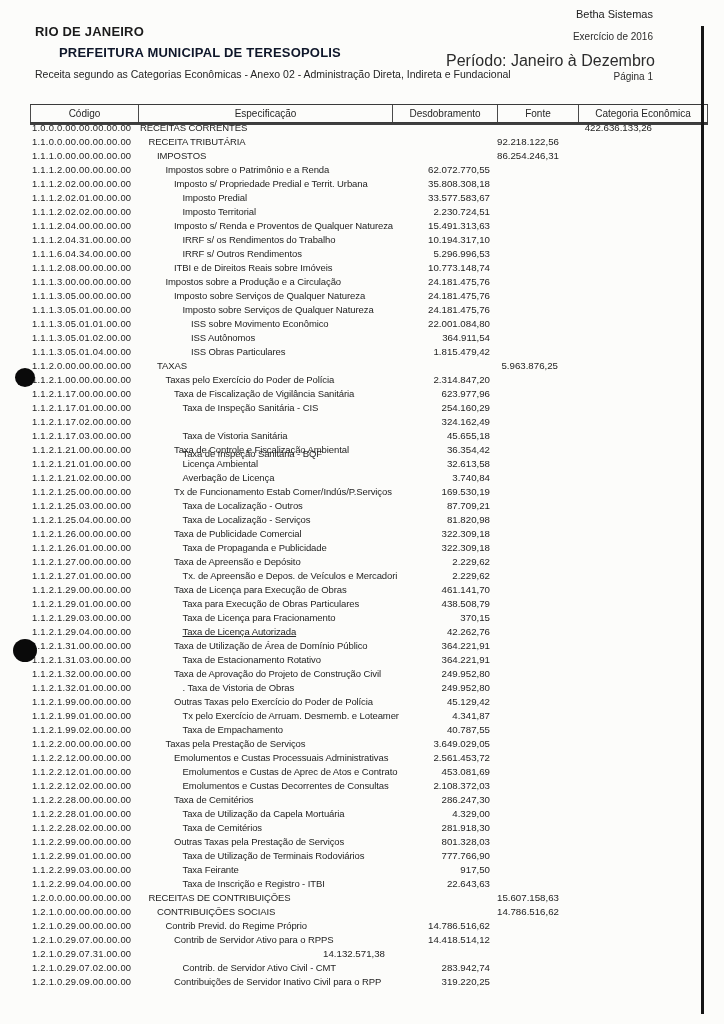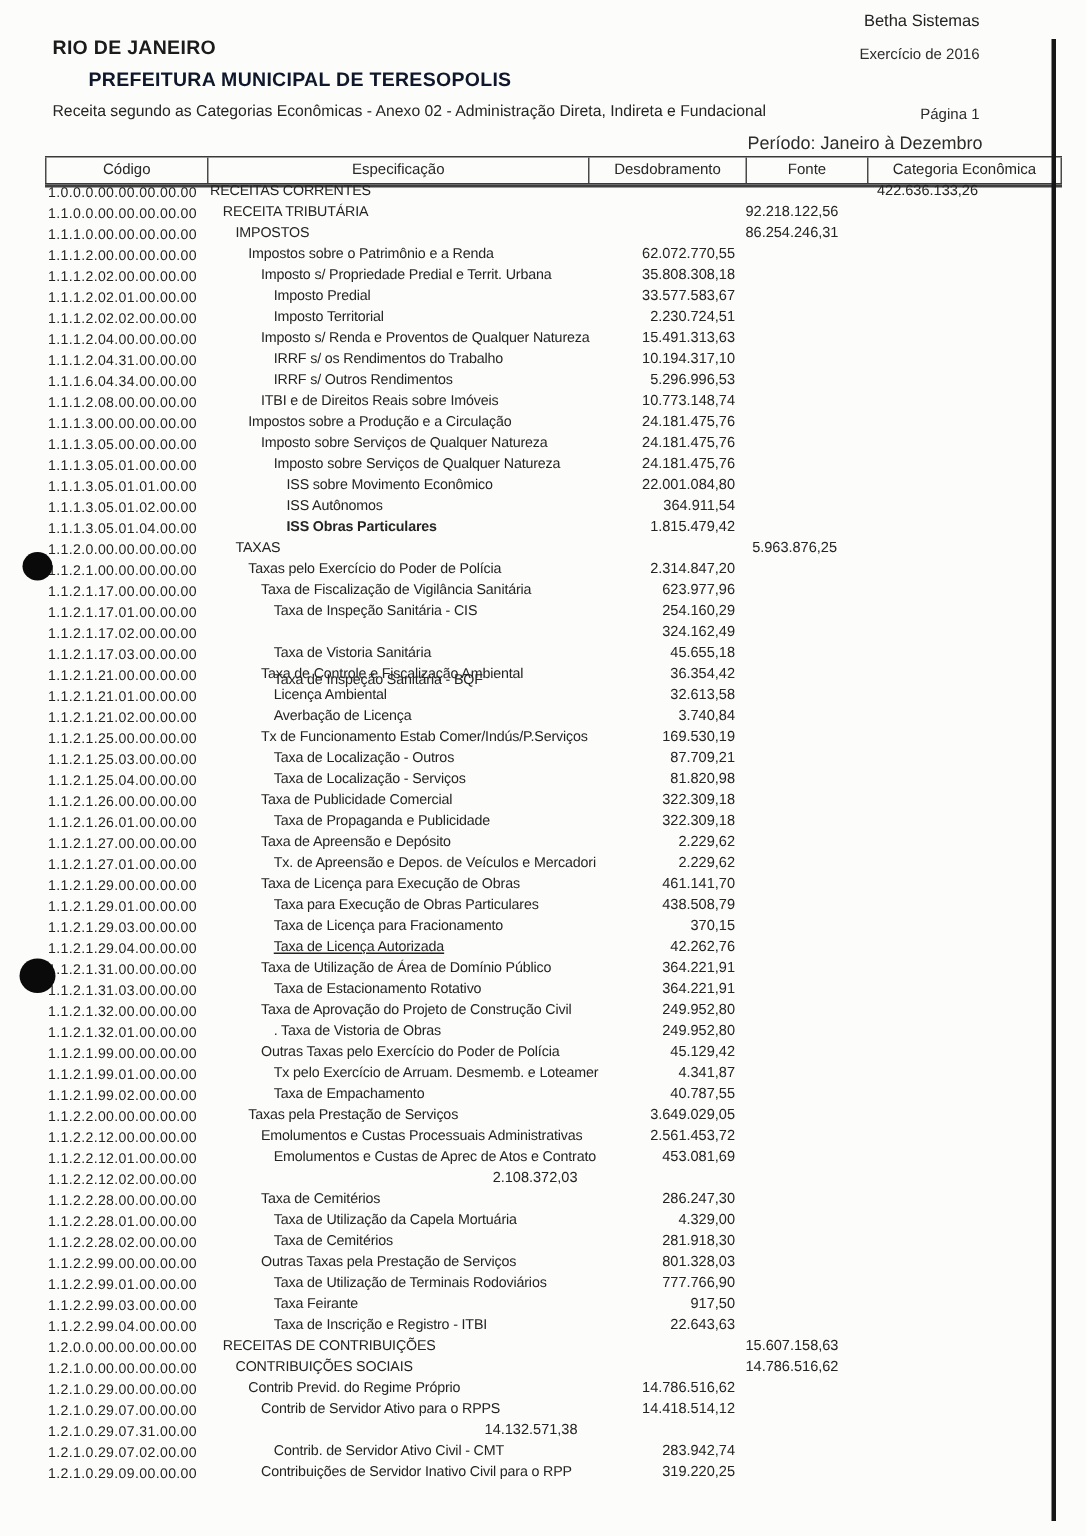--- a/index.html
+++ b/index.html
@@ -13,21 +13,21 @@
     position:relative;width:724px;height:1024px;
     background:#fcfcfa;
     color:#2a2a2a;
     overflow:hidden;
   }
   
   .vendor{position:absolute;top:8px;right:71px;font-size:11px;color:#222;}
   .state-title{position:absolute;top:24px;left:35px;font-size:13px;font-weight:bold;color:#1b1b1b;letter-spacing:.2px;}
   .exercise{position:absolute;top:31px;right:71px;font-size:10px;color:#2c2c2c;}
   .entity-title{position:absolute;top:45px;left:35px;font-size:13px;font-weight:bold;color:#0f172a;letter-spacing:.2px;margin-left:24px;}
-  .period{position:absolute;top:52px;right:69px;font-size:12px;color:#2c2c2c;margin-top:36px;}
+  .period{position:absolute;top:52px;right:69px;font-size:16px;color:#2c2c2c;}
   .report-title{position:absolute;top:68px;left:35px;font-size:10.5px;color:#252525;}
   .page-number{position:absolute;top:71px;right:71px;font-size:10px;color:#2c2c2c;}
 
   
   .thead{
     position:absolute;left:30px;top:104px;width:678px;height:17px;
     display:grid;grid-template-columns:108px 254px 105px 81px 130px;
     border-top:1.5px solid #3a3a3a;
     border-bottom:1px solid #3a3a3a;
   }
@@ -191,21 +191,21 @@
       </div>
       <div class="trow">
         <div class="td code">1.1.1.3.05.01.02.00.00</div>
         <div class="td spec" style="padding-left: 53px;">ISS Autônomos</div>
         <div class="td num desd">364.911,54</div>
         <div class="td num fonte"></div>
         <div class="td num cat"></div>
       </div>
       <div class="trow">
         <div class="td code">1.1.1.3.05.01.04.00.00</div>
-        <div class="td spec" style="padding-left: 53px; font-weight: bold;">ISS Obras Particulares</div>
+        <div class="td spec" style="padding-left: 53px;">ISS Obras Particulares</div>
         <div class="td num desd">1.815.479,42</div>
         <div class="td num fonte"></div>
         <div class="td num cat"></div>
       </div>
       <div class="trow">
         <div class="td code">1.1.2.0.00.00.00.00.00</div>
         <div class="td spec" style="padding-left: 19px;">TAXAS</div>
         <div class="td num desd"></div>
         <div class="td num fonte">5.963.876,25</div>
         <div class="td num cat"></div>
@@ -408,20 +408,21 @@
       </div>
       <div class="trow">
         <div class="td code">1.1.2.2.12.01.00.00.00</div>
         <div class="td spec" style="padding-left: 44.5px;">Emolumentos e Custas de Aprec de Atos e Contrato</div>
         <div class="td num desd">453.081,69</div>
         <div class="td num fonte"></div>
         <div class="td num cat"></div>
       </div>
       <div class="trow">
         <div class="td code">1.1.2.2.12.02.00.00.00</div>
+        <div class="td spec" style="padding-left: 44.5px;">Emolumentos e Custas Decorrentes de Consultas</div>
         <div class="td num desd">2.108.372,03</div>
         <div class="td num fonte"></div>
         <div class="td num cat"></div>
       </div>
       <div class="trow">
         <div class="td code">1.1.2.2.28.00.00.00.00</div>
         <div class="td spec" style="padding-left: 36px;">Taxa de Cemitérios</div>
         <div class="td num desd">286.247,30</div>
         <div class="td num fonte"></div>
         <div class="td num cat"></div>

